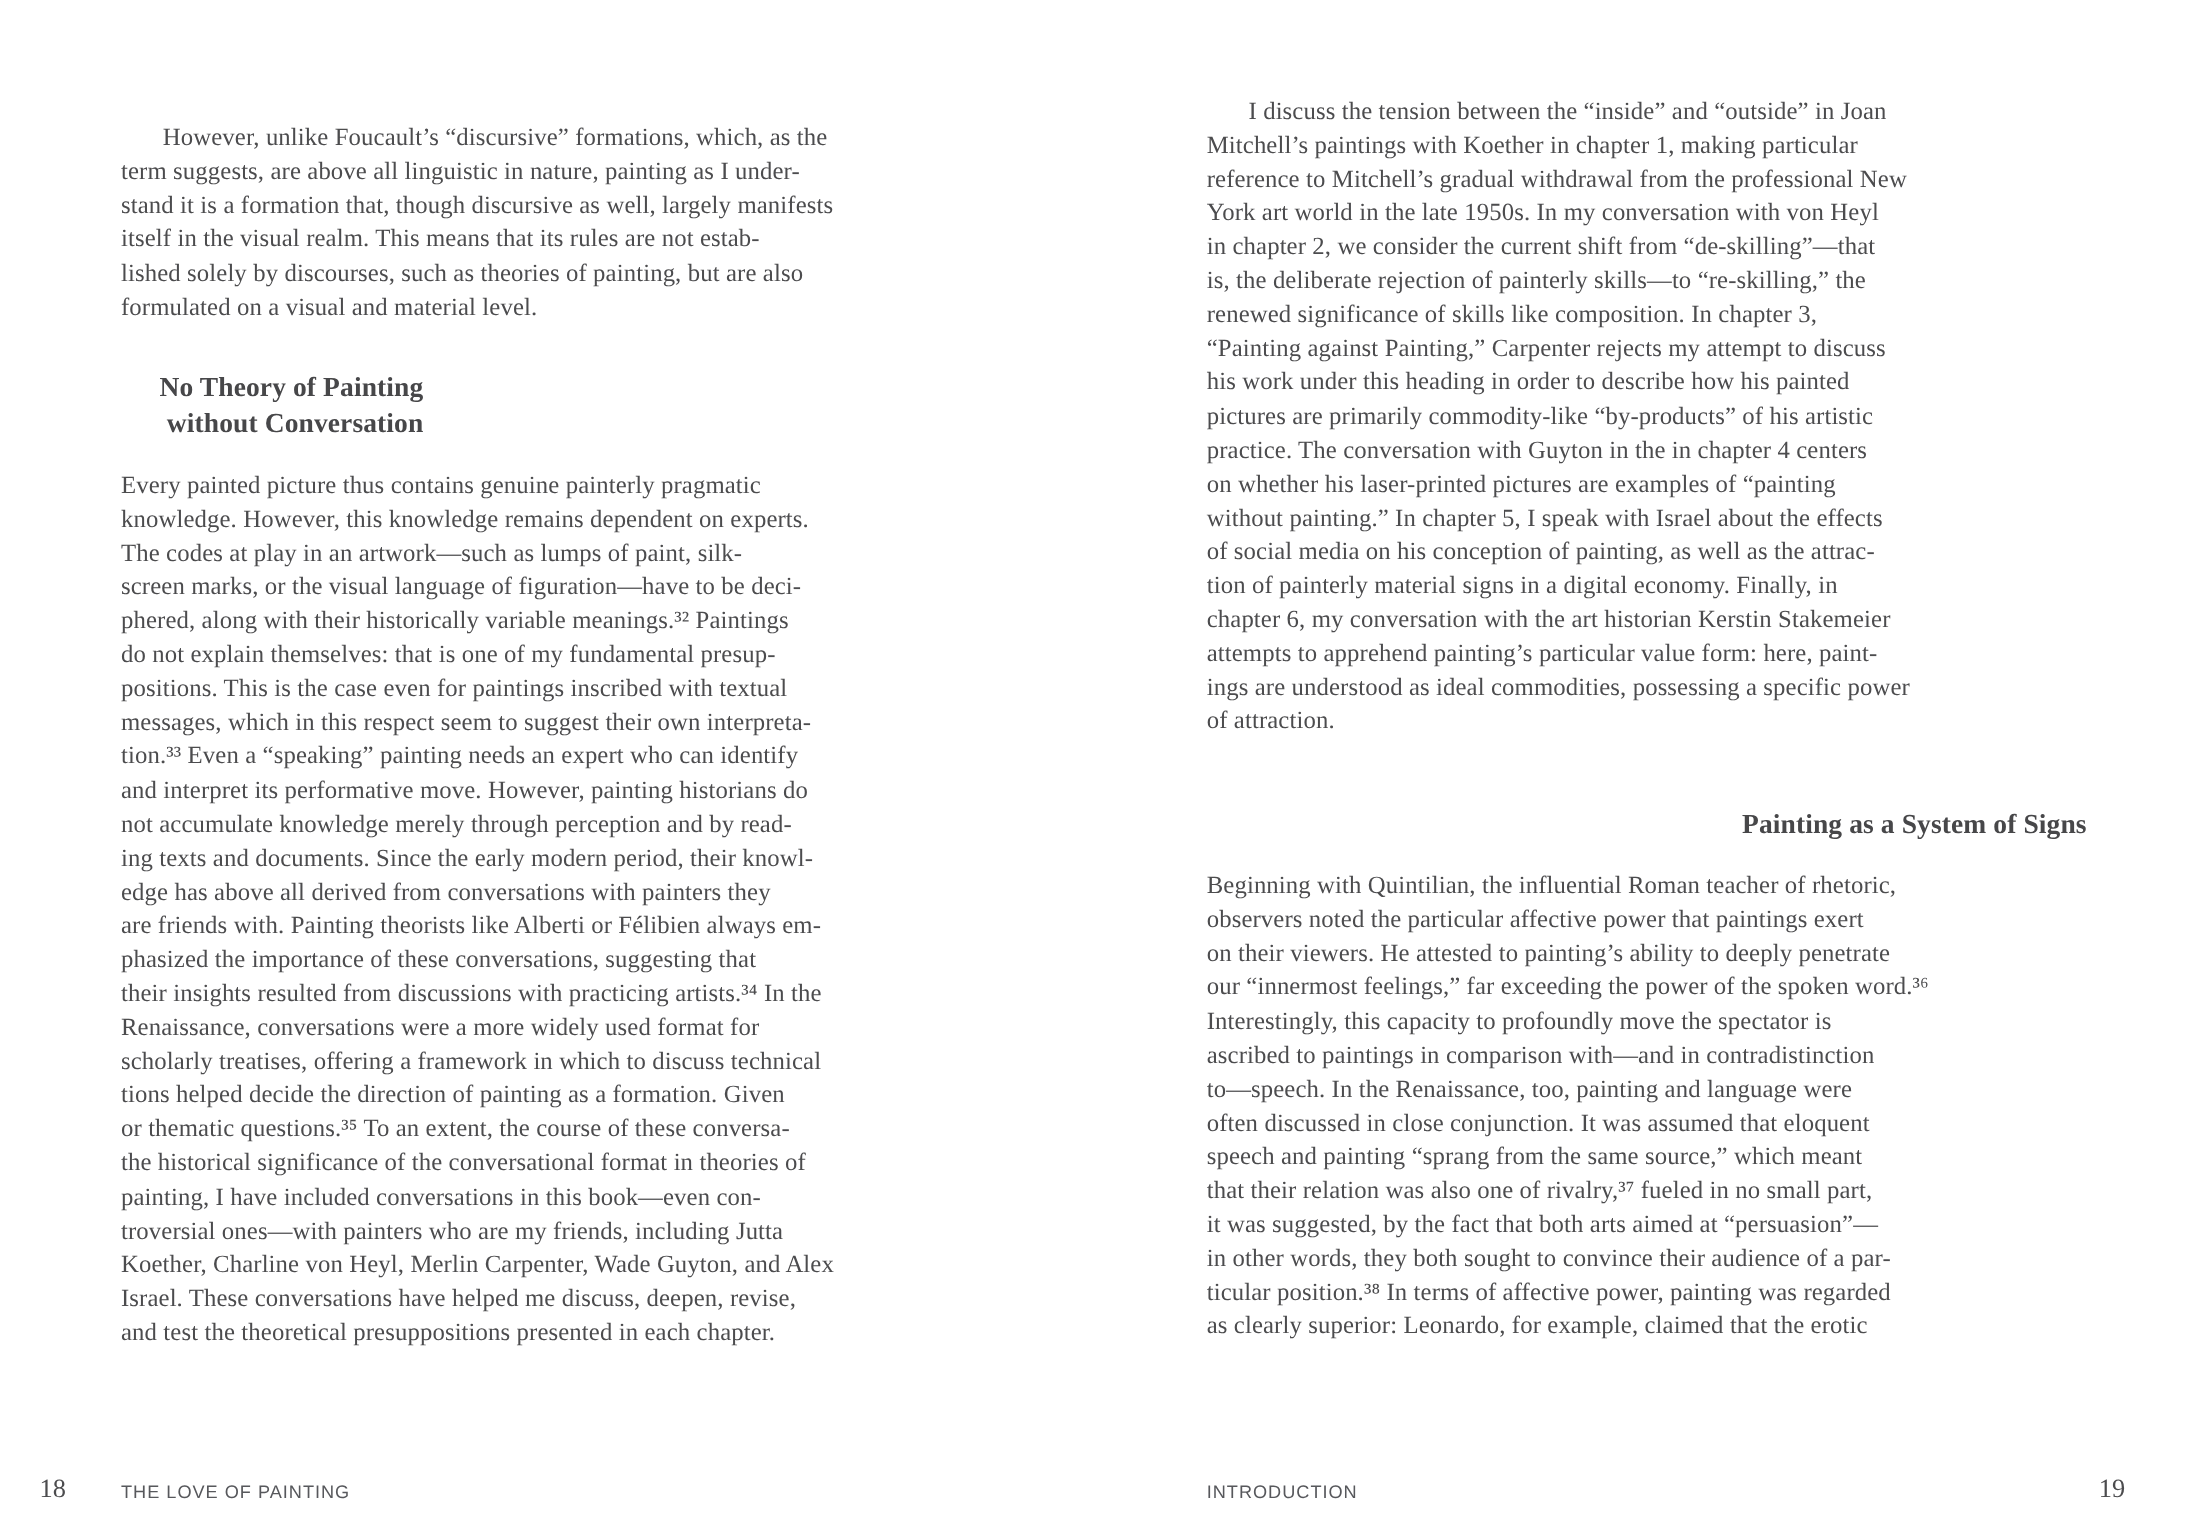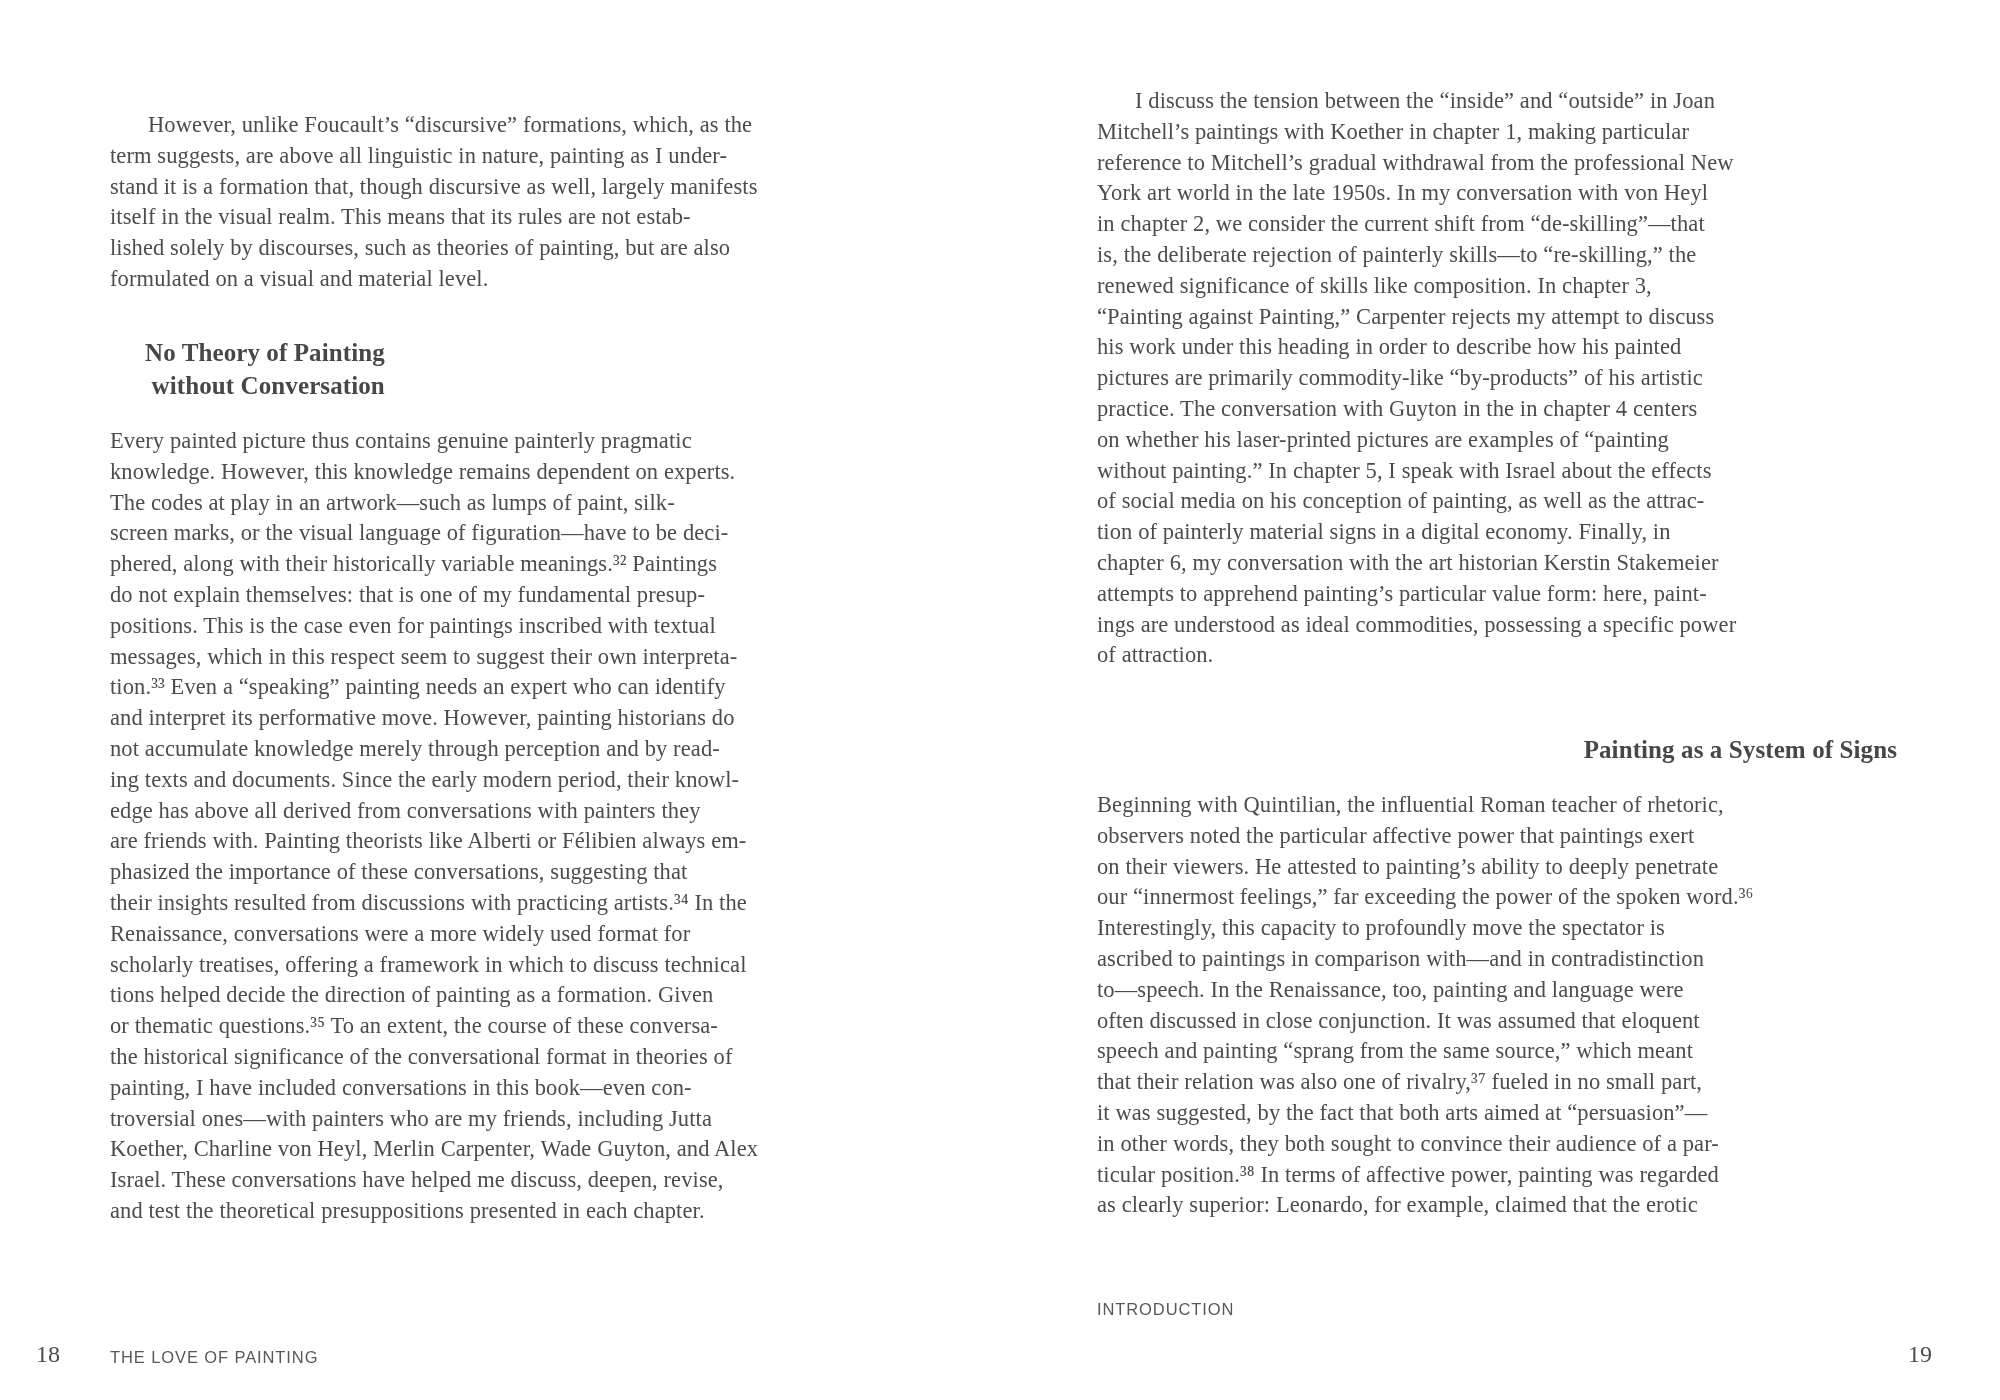--- a/index.html
+++ b/index.html
@@ -57,21 +57,21 @@
   
   #left-p1       { left: 110px;  top: 86px; margin-top: 24px;  }
   #left-heading  { left: 110px;  top: 336px; }
   #left-p2       { left: 110px;  top: 426px; }
   #right-p1      { left: 1097px; top: 86px;  }
   #right-heading { left: 1097px; top: 733px; width: 800px; }
   #right-heading .line { padding-left: 32px; }
   #right-p2      { left: 1097px; top: 790px; }
   #left-folio    { left: 36px;   top: 1341px; }
   #left-foot     { left: 110px;  top: 1348px; }
-  #right-foot    { left: 1097px; top: 1300px; }
+  #right-foot    { left: 1097px; top: 1348px; }
   #right-folio   { left: 1908px; top: 1341px; }
 </style>
 </head>
 <body>
 
 <div id="left-p1" class="textblock indent-first">
     <div class="line">However, unlike Foucault’s “discursive” formations, which, as the</div>
     <div class="line">term suggests, are above all linguistic in nature, painting as I under-</div>
     <div class="line">stand it is a formation that, though discursive as well, largely manifests</div>
     <div class="line">itself in the visual realm. This means that its rules are not estab-</div>

